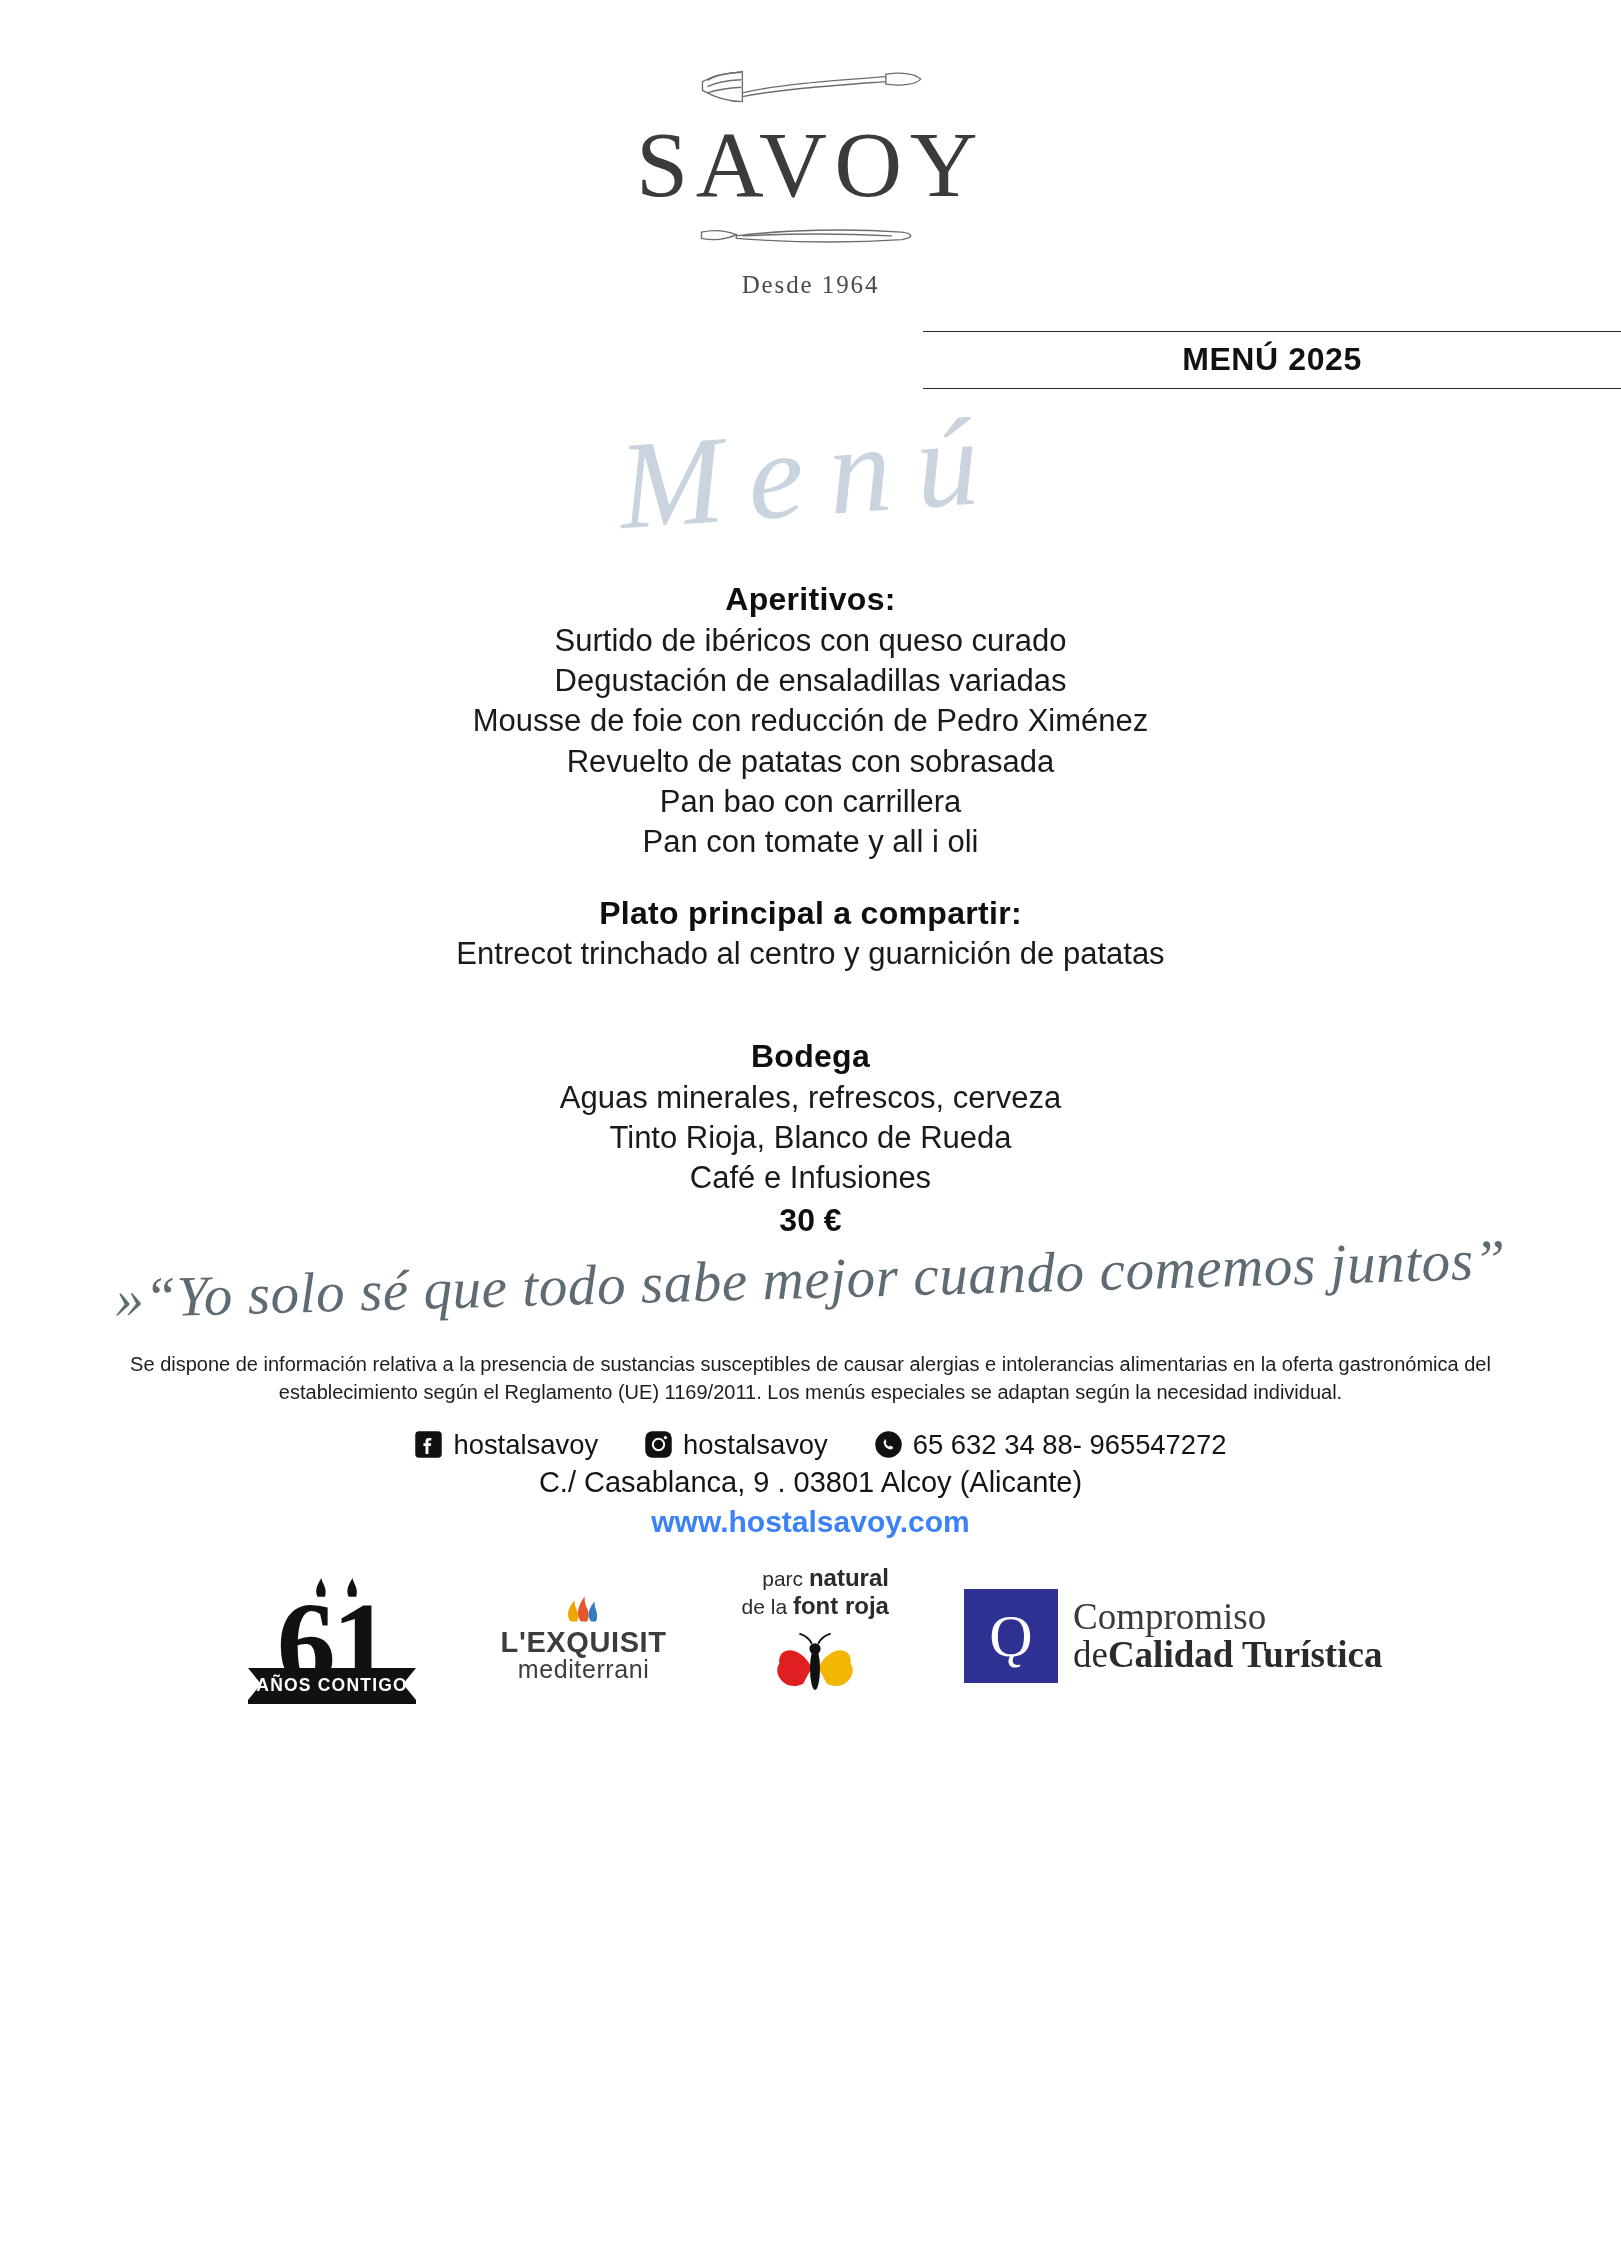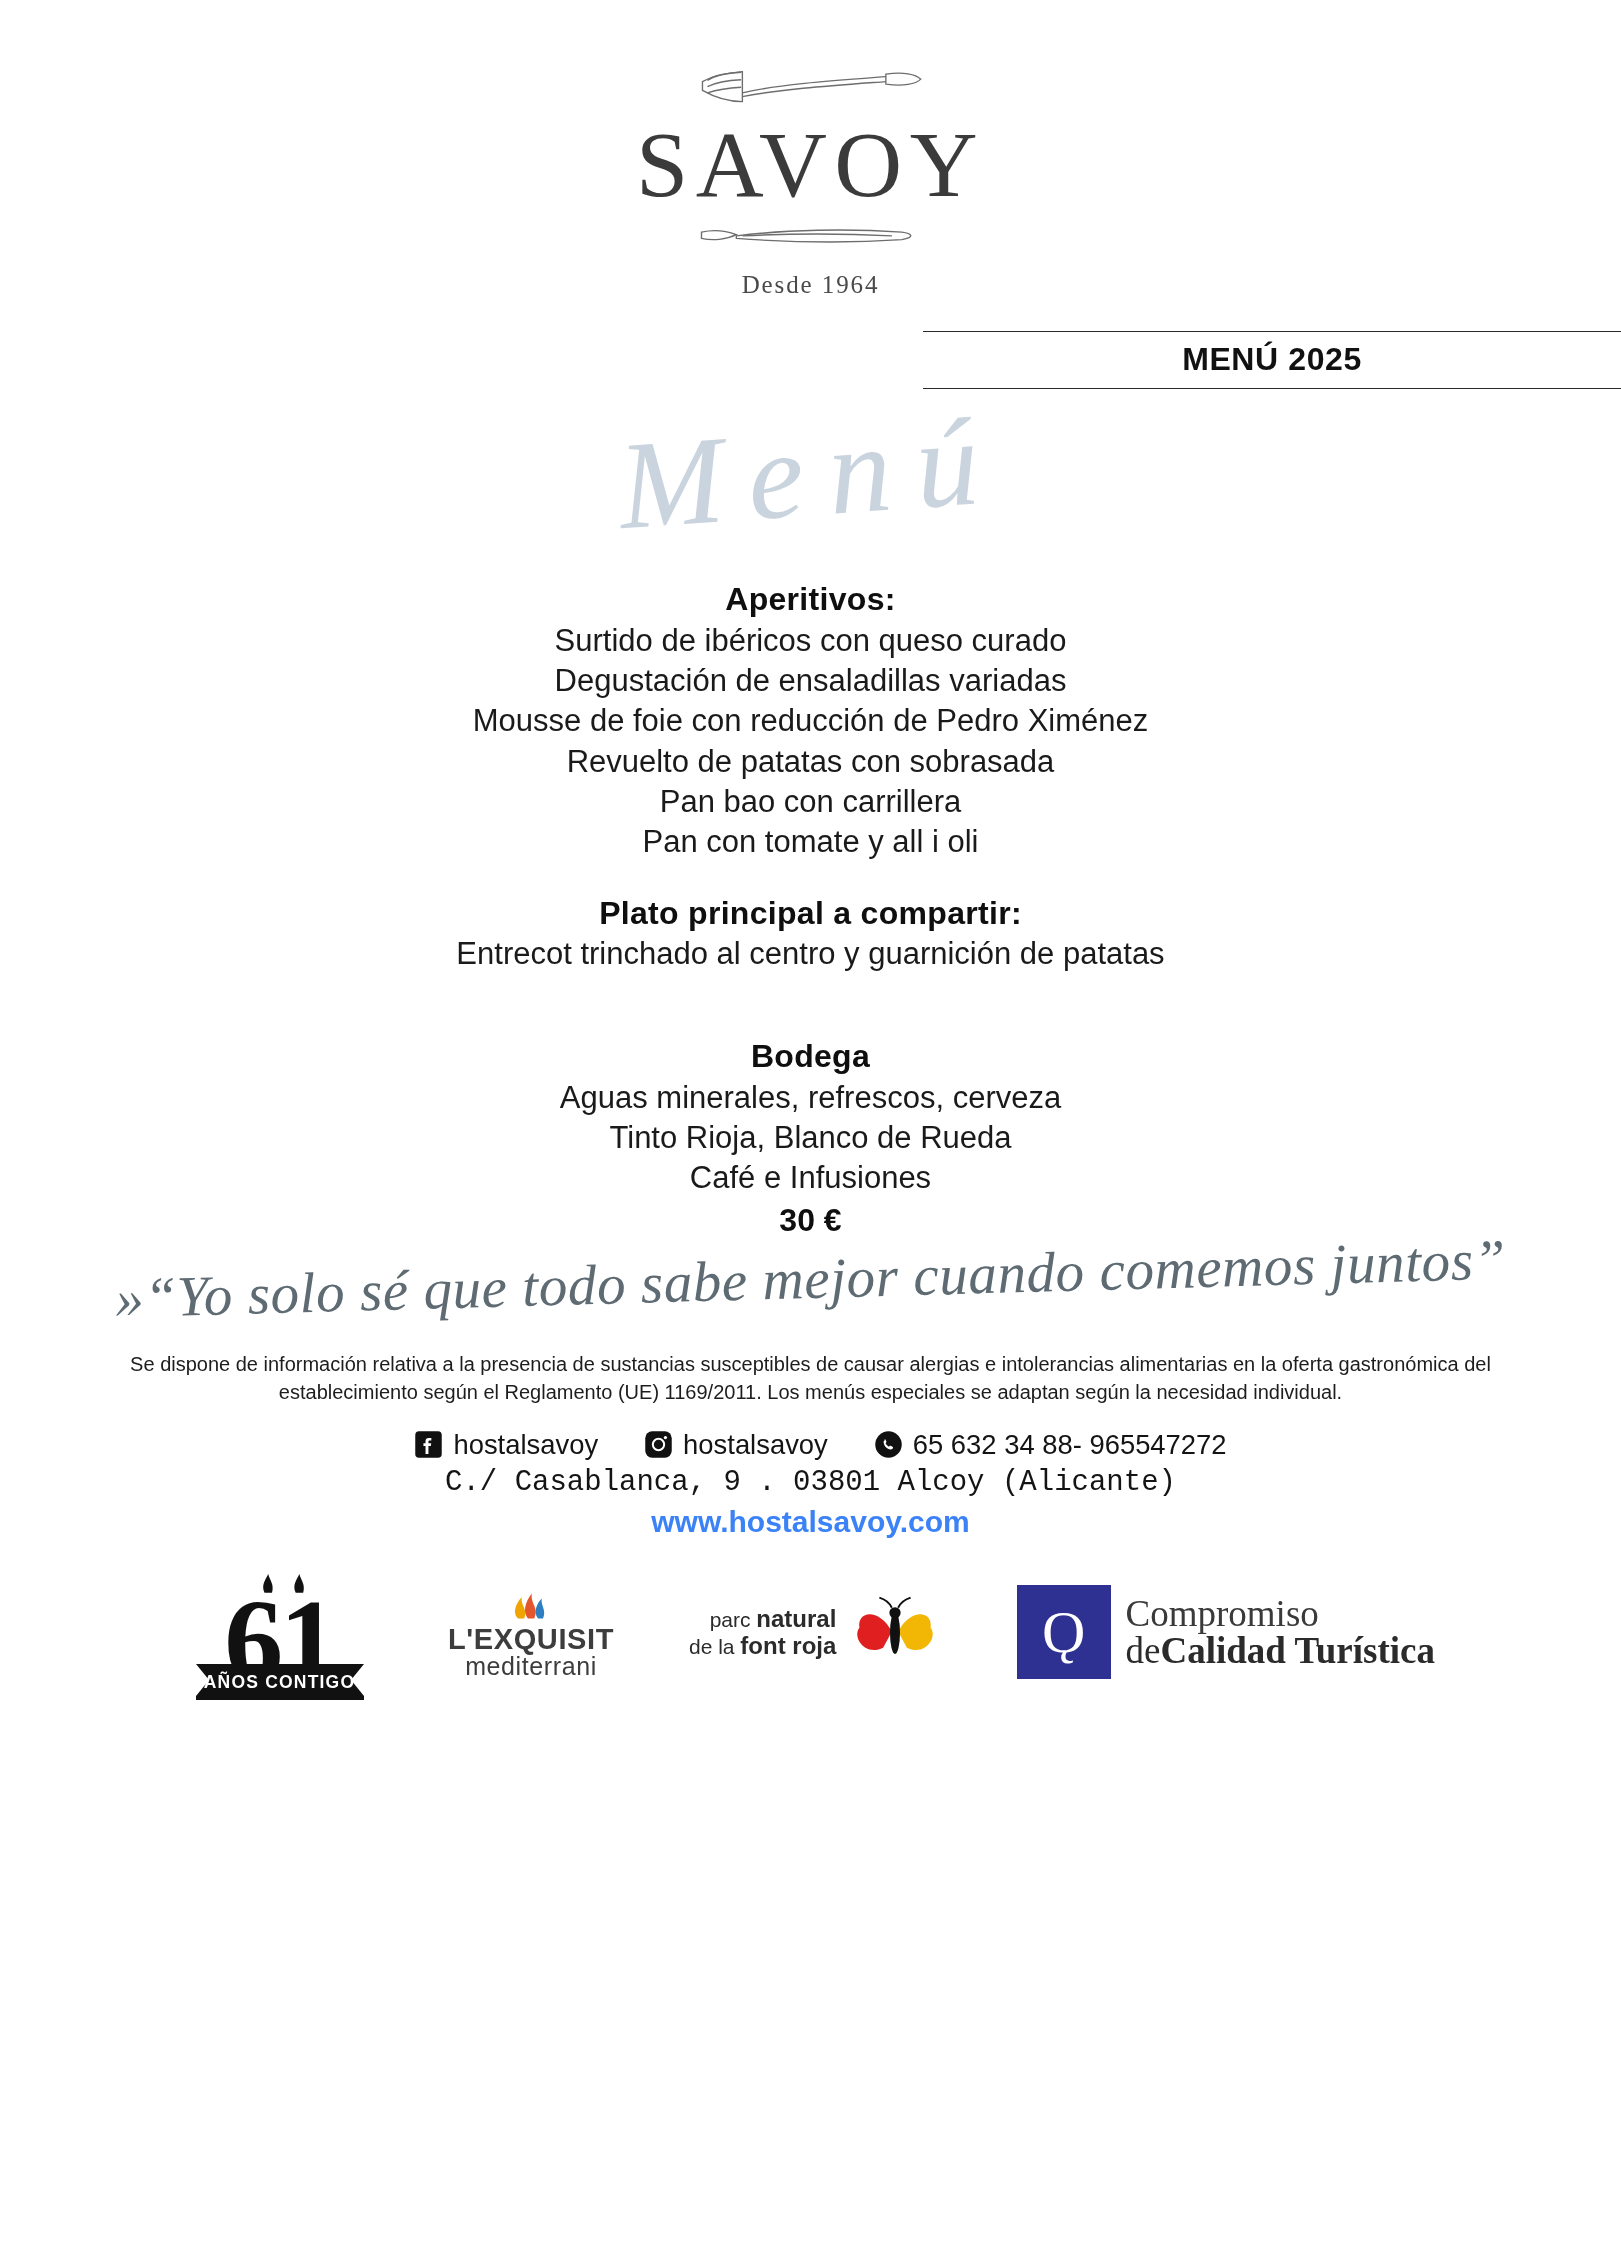--- a/index.html
+++ b/index.html
@@ -182,21 +182,20 @@
     width: 29px;
     height: 29px;
     flex: 0 0 29px;
   }
   .ic svg { display: block; }
   .address {
     text-align: center;
     font-size: 29px;
     margin-top: 5px;
     color: #141414;
-    font-family: Liberation Mono, monospace;
   }
   .website {
     text-align: center;
     font-size: 30px;
     font-weight: bold;
     margin-top: 6.2px;
     color: #3b82f6;
   }
 
   
@@ -257,20 +256,21 @@
   .exquisit .l2 {
     font-size: 25px;
     color: #3d3d3d;
     letter-spacing: 0.6px;
   }
 
   .fontroja {
     display: flex;
     align-items: center;
     gap: 11.2px;
+    flex-direction: column;
   }
   .fontroja .txt {
     text-align: right;
     line-height: 1.15;
     color: #2b2b2b;
   }
   .fontroja .t1 { font-size: 21px; }
   .fontroja .t1 b { font-size: 24px; }
   .fontroja .t2 { font-size: 21px; }
   .fontroja .t2 b { font-size: 24px; }

